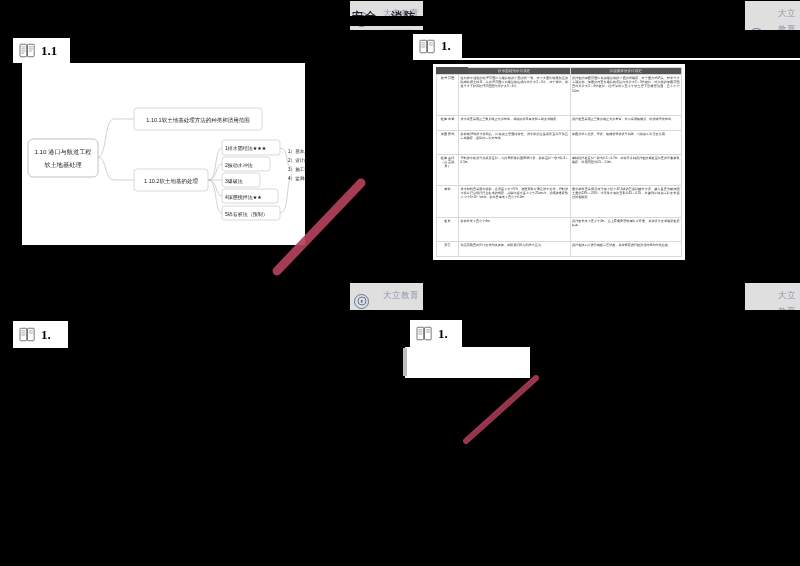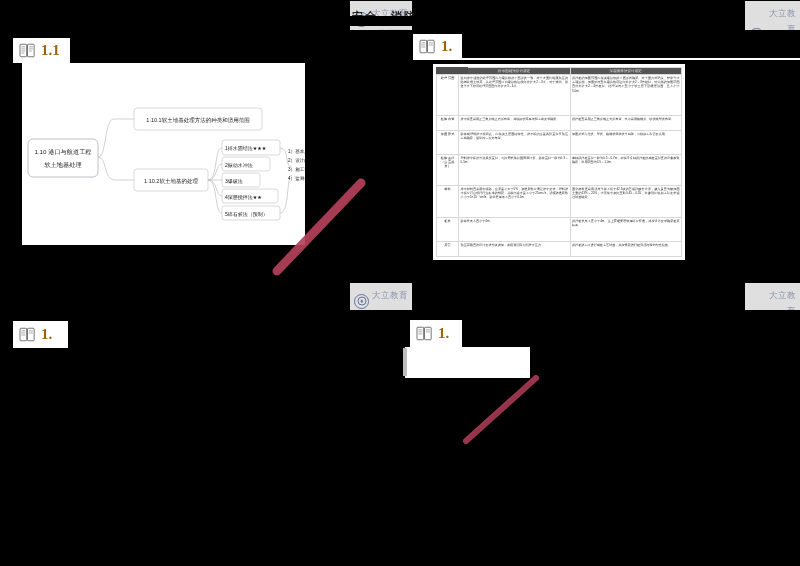--- a/index.html
+++ b/index.html
@@ -1,43 +1,43 @@
 <!DOCTYPE html>
 <html><head>
 <meta charset="utf-8">
 <style>
   html,body{margin:0;padding:0;background:#000;}
   body{width:800px;height:566px;position:relative;overflow:hidden;
        font-family:"Liberation Sans","DejaVu Sans",sans-serif;color:#111;}
   .canvas{position:absolute;left:0;top:0;width:800px;height:566px;background:#000;}
 
   
-  .wm{position:absolute;display:flex;align-items:center;gap:3px;
-      background:#f2f2f2;padding:2px 4px;opacity:.92;text-align:right;}
+  .wm{position:absolute;display:flex;align-items:center;gap:14px;
+      background:#f2f2f2;padding:2px 4px;opacity:.92;}
   .wm .ring{width:13px;height:13px;border-radius:50%;border:1.2px solid #6f7fa8;
       position:relative;flex:none;}
   .wm .ring:before{content:"";position:absolute;left:50%;top:50%;
       transform:translate(-50%,-50%);width:7px;height:7px;border-radius:50%;
       border:1px solid #6f7fa8;}
   .wm .ring:after{content:"";position:absolute;left:50%;top:50%;
       transform:translate(-50%,-50%);width:2.5px;height:2.5px;border-radius:50%;
       background:#6f7fa8;}
   .wm-txt{line-height:1;}
   .wm-main{font-size:8.5px;color:#9aa4bb;letter-spacing:.5px;}
   .wm-sub{font-size:3px;color:#b9c0d2;letter-spacing:.3px;margin-top:1px;}
 
   
   .panel{position:absolute;background:#000;}
 
   
   .title-strip{position:absolute;background:#fff;display:flex;align-items:center;
       padding:1px 4px 1px 6px;box-sizing:border-box;}
   .book-ic{width:17px;height:15px;flex:none;margin-right:5px;}
   .title-txt{font-family:"Liberation Serif","DejaVu Serif",serif;
-      font-size:15px;font-weight:700;color:#a16207;white-space:nowrap;}
+      font-size:13px;font-weight:700;color:#000000;white-space:nowrap;}
   .title-occl{position:absolute;background:#000;}
 
   
   .mm{position:absolute;background:#fff;overflow:hidden;}
   .mm svg{display:block;}
   .node{fill:#fff;stroke:#c8c8cc;stroke-width:.7;}
   .nroot{fill:#fff;stroke:#b9b9c2;stroke-width:.9;}
   .link{fill:none;stroke:#bdbdc6;stroke-width:.7;}
   .ntxt{font-family:"Liberation Sans","DejaVu Sans",sans-serif;fill:#1a1a1a;}
 

